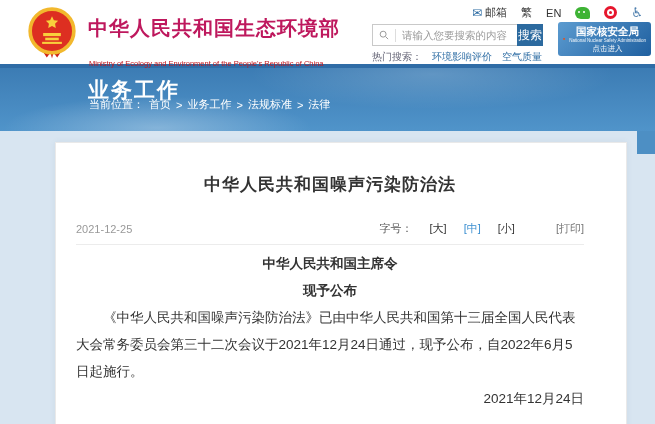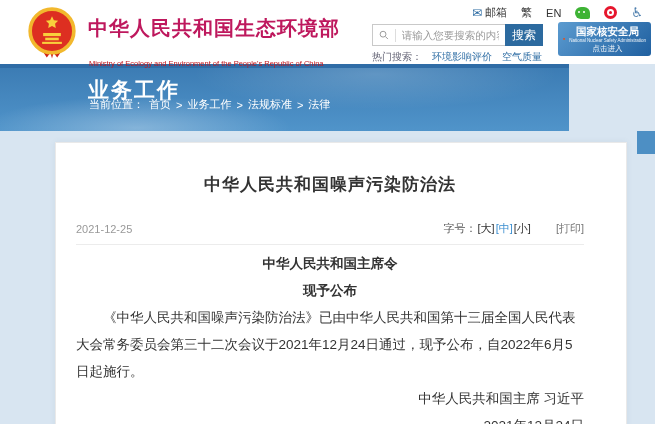--- a/index.html
+++ b/index.html
@@ -26,52 +26,52 @@
   .weibo-icon { position: relative; width: 13px; height: 13px; border-radius: 50%; background: #e6162d; }
   .weibo-icon::before { content: ""; position: absolute; left: 3px; top: 3px; width: 7px; height: 7px; border-radius: 50%; background: #fff; }
   .weibo-icon::after { content: ""; position: absolute; left: 5px; top: 5px; width: 3px; height: 3px; border-radius: 50%; background: #e6162d; }
   .access-icon { color: #4e7fae; font-size: 13px; line-height: 1; }
 
   .search-box { position: absolute; left: 372px; top: 24px; width: 171px; height: 22px; display: flex; }
   .search-input-wrap { flex: 1; border: 1px solid #c9c9c9; border-right: none; background: #fff; display: flex; align-items: center; padding: 0 6px; gap: 6px; }
   .search-divider { width: 1px; height: 13px; background: #ddd; flex: 0 0 1px; }
   .search-input { border: none; outline: none; width: 100%; font-size: 10.5px; color: #333; font-family: inherit; }
   .search-input::placeholder { color: #9a9a9a; }
-  .search-btn { width: 38px; background: #2c6a9f; color: #fff; font-size: 12px; border: none; cursor: pointer; font-family: inherit; }
+  .search-btn { width: 26px; background: #2c6a9f; color: #fff; font-size: 12px; border: none; cursor: pointer; font-family: inherit; }
   .hot-row { position: absolute; left: 372px; top: 50px; font-size: 10px; color: #5d7astral; color: #667; display: flex; gap: 10px; white-space: nowrap; }
   .hot-link { color: #2e6da4; cursor: pointer; }
 
   .nnsa { position: absolute; right: 4px; top: 22px; width: 93px; height: 34px; border-radius: 3px;
           background: linear-gradient(135deg, #5b9bd0, #2060a0); display: flex; align-items: center;
           padding: 12px 5px; gap: 4px; cursor: pointer; }
   .nnsa-text { display: flex; flex-direction: column; align-items: center; color: #fff; line-height: 1.2; }
   .nnsa-title { font-size: 10.5px; font-weight: bold; white-space: nowrap; }
   .nnsa-sub { font-size: 4.5px; white-space: nowrap; opacity: .92; }
   .nnsa-enter { font-size: 7.5px; margin-top: 1px; opacity: .95; }
 
   
-  .banner { position: absolute; top: 64px; left: 0; width: 569px; height: 67px;
+  .banner { position: absolute; top: 64px; left: 0; width: 655px; height: 67px;
             border-top: 4px solid #2f6ca6;
             background:
               radial-gradient(ellipse 220px 45px at 24% 95%, rgba(255,255,255,.30), transparent 70%),
               radial-gradient(ellipse 260px 50px at 66% 10%, rgba(255,255,255,.18), transparent 70%),
               linear-gradient(180deg, #3c7cb4, #5094ca); }
   .banner-title { position: absolute; left: 88px; top: 8px; color: #fff; font-size: 21px; font-weight: bold; letter-spacing: 2px; }
   .breadcrumb { position: absolute; left: 89px; top: 29px; color: #fff; font-size: 11px; display: flex; align-items: center; gap: 5px; white-space: nowrap; }
   .crumb-link { cursor: pointer; }
   .banner-ext { position: absolute; top: 131px; right: 0; width: 18px; height: 23px; background: #4d8fc4; }
 
   
   .card { position: absolute; left: 55px; top: 142px; width: 572px; height: 300px;
           background: #fff; border: 1px solid #e9e9e9; border-bottom: none;
           box-shadow: 0 0 6px rgba(60,90,120,.08); padding: 0 42px 0 20px; }
   .article-title { text-align: center; margin-top: 30px; font-size: 17px; font-weight: bold; color: #333; letter-spacing: 1px; }
   .meta-row { display: flex; justify-content: space-between; align-items: center; margin-top: 25px; font-size: 11px; }
   .article-date { color: #999; }
-  .meta-controls { display: flex; align-items: center; gap: 1px; color: #555; }
+  .meta-controls { display: flex; align-items: center; gap: 17px; color: #555; }
   .fs-label { color: #555; }
   .fs-large, .fs-small { color: #333; cursor: pointer; }
   .fs-medium { color: #3a8ed0; cursor: pointer; }
   .print-btn { margin-left: 24px; color: #777; cursor: pointer; }
   .divider { border-bottom: 1px solid #ececec; margin-top: 8px; }
   .article-body { margin-top: 5px; font-size: 13.5px; color: #333; line-height: 2.0; }
   .center-bold { text-align: center; font-weight: bold; }
   .para { text-indent: 2em; }
   .sig { text-align: right; }
   .sig-date { text-align: right; }
@@ -170,18 +170,17 @@
         <span class="fs-small">[小]</span>
         <span class="print-btn">[打印]</span>
       </span>
     </div>
     <div class="divider"></div>
 
     <div class="article-body">
       <div class="center-bold">中华人民共和国主席令</div>
       <div class="center-bold">现予公布</div>
       <div class="para">《中华人民共和国噪声污染防治法》已由中华人民共和国第十三届全国人民代表大会常务委员会第三十二次会议于2021年12月24日通过，现予公布，自2022年6月5日起施行。</div>
-      <div class="sig">中华人民共和国主席 习近平</div>
       <div class="sig-date">2021年12月24日</div>
     </div>
   </div>
 
 </div>
 
 </body></html>

